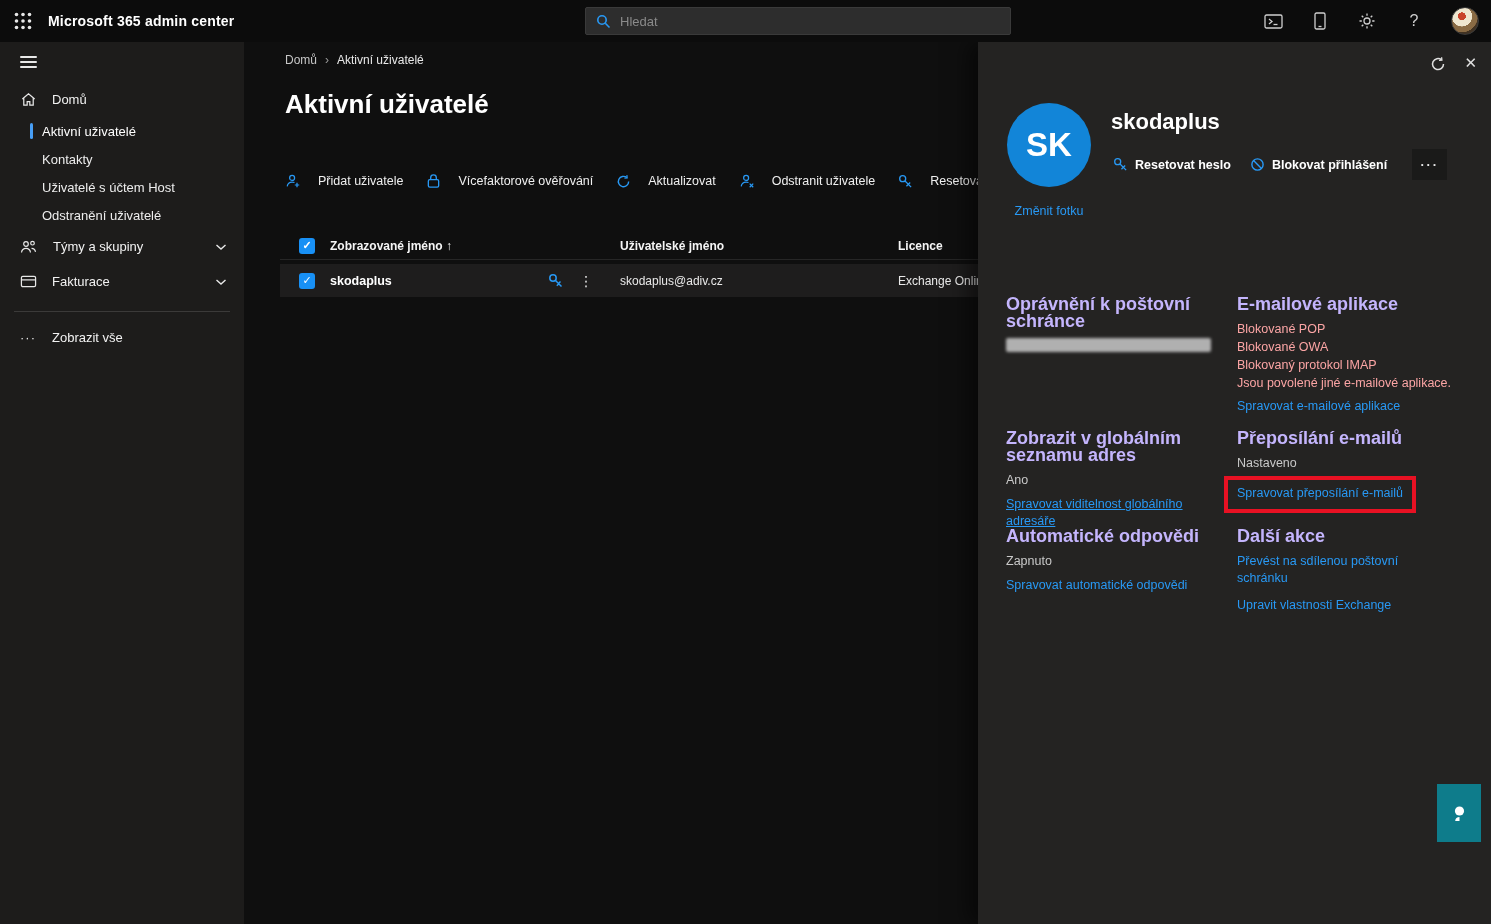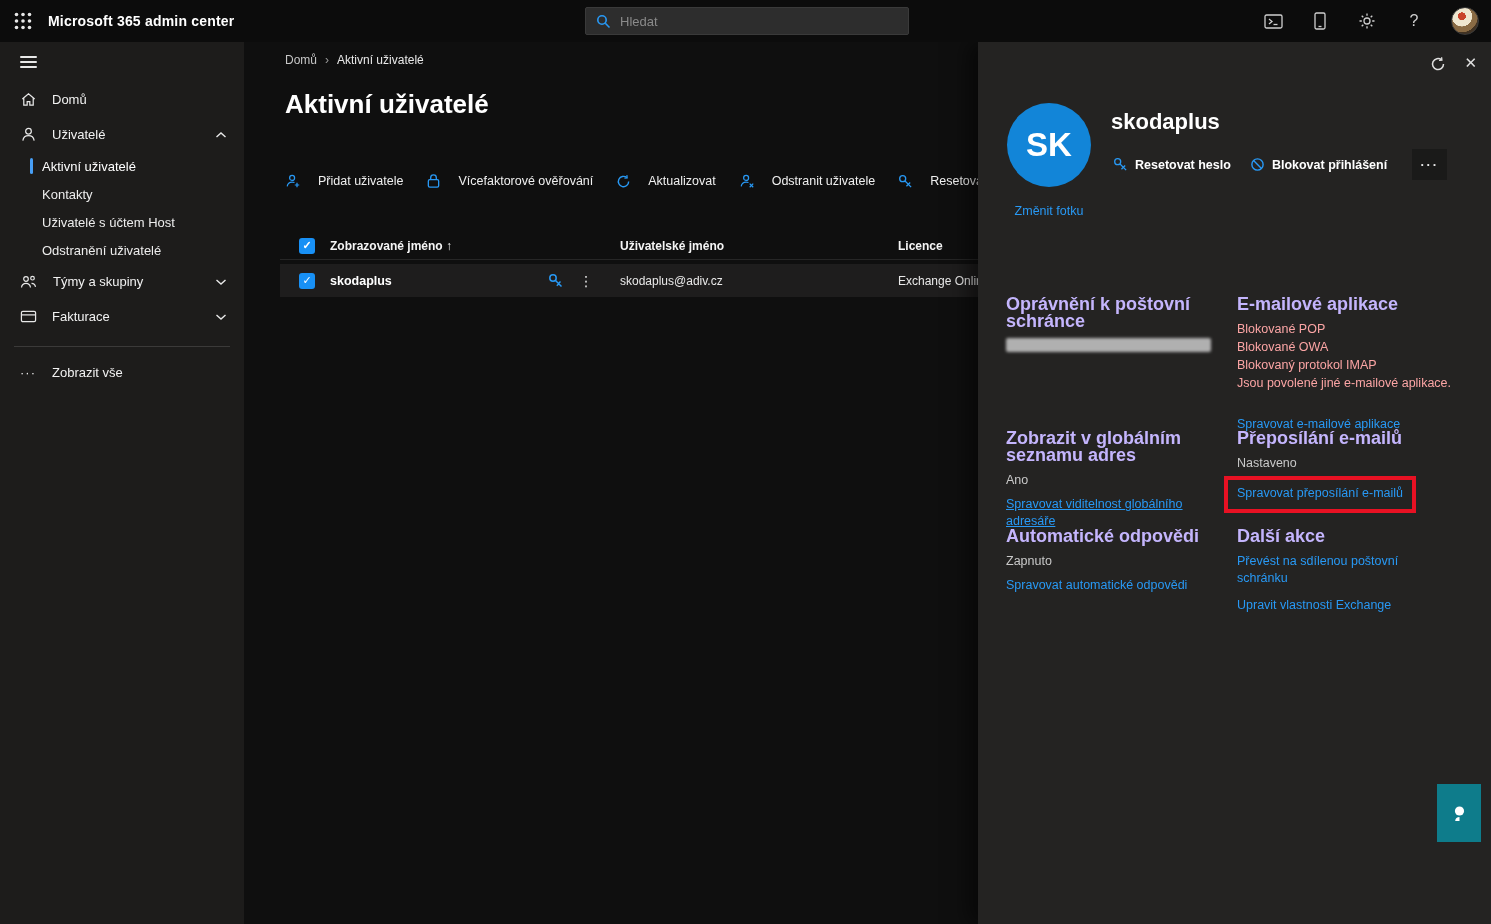--- a/index.html
+++ b/index.html
@@ -7,21 +7,21 @@
   body {
     font-family:"Liberation Sans", sans-serif;
     background:#0f0f0f; color:#fff; position:relative; font-size:12.5px;
   }
   svg { display:block; }
 
   
   .topbar { position:absolute; left:0; top:0; width:1491px; height:42px; background:#0c0c0c; z-index:30; }
   .waffle { position:absolute; left:10px; top:8px; width:26px; height:26px; display:flex; align-items:center; justify-content:center; cursor:pointer; }
   .app-title { position:absolute; left:48px; top:13px; font-size:14px; font-weight:bold; letter-spacing:.2px; }
-  .searchbox { position:absolute; left:585px; top:7px; width:324px; height:28px; background:#2d2d2d; border:1px solid #3a3a3a; border-radius:2px; display:flex; align-items:center; padding:0 10px; gap:9px; }
+  .searchbox { position:absolute; left:585px; top:7px; width:426px; height:28px; background:#2d2d2d; border:1px solid #3a3a3a; border-radius:2px; display:flex; align-items:center; padding:0 10px; gap:9px; }
   .searchbox input { flex:1; background:transparent; border:none; outline:none; color:#e8e8e8; font-size:13px; font-family:"Liberation Sans",sans-serif; }
   .searchbox input::placeholder { color:#8a8a8a; }
   .tb-right { position:absolute; right:0; top:0; height:42px; display:flex; align-items:center; gap:27px; padding-right:12px; }
   .tb-icon { color:#cfcfcf; width:20px; height:20px; display:flex; align-items:center; justify-content:center; cursor:pointer; }
   .tb-help { font-size:16px; color:#cfcfcf; }
   .tb-avatar { width:28px; height:28px; border-radius:50%; cursor:pointer;
     background:radial-gradient(circle at 38% 32%, #c8432a 0 16%, #efe6cf 17% 42%, #8a6b44 43% 66%, #413222 67%); border:1px solid #3a3a3a; }
 
   
   .sidebar { position:absolute; left:0; top:42px; width:244px; bottom:0; background:#1d1c1b; font-size:13px; }
@@ -149,34 +149,20 @@
 
   <div class="nav-item">
     <span>
       <svg width="17" height="17" viewBox="0 0 18 18" fill="none" stroke="#e8e8e8" stroke-width="1.3">
         <path d="M2.5 8.5L9 3l6.5 5.5M4 7.8V15h3.6v-3.8h2.8V15H14V7.8"></path>
       </svg>
     </span>
     <span>Domů</span>
   </div>
 
-  <div class="nav-item">
-    <span>
-      <svg width="17" height="17" viewBox="0 0 18 18" fill="none" stroke="#e8e8e8" stroke-width="1.3">
-        <circle cx="9" cy="5.5" r="3"></circle>
-          <path d="M3 15.5c.6-3.6 2.8-5.2 6-5.2s5.4 1.6 6 5.2"></path>
-      </svg>
-    </span>
-    <span>Uživatelé</span>
-    <span class="nav-chev">
-      <svg width="12" height="8" viewBox="0 0 12 8" fill="none" stroke="#e8e8e8" stroke-width="1.4">
-          <path d="M1.5 6L6 2l4.5 4"></path>
-        </svg>
-    </span>
-  </div>
 
   <div class="nav-sub active">
     <span>Aktivní uživatelé</span>
   </div>
   <div class="nav-sub">
     <span>Kontakty</span>
   </div>
   <div class="nav-sub">
     <span>Uživatelé s účtem Host</span>
   </div>
@@ -347,21 +333,21 @@
   <div class="sec sL r1">
     <h4>Oprávnění k poštovní schránce</h4>
     <div class="redact"></div>
   </div>
   <div class="sec sR r1">
     <h4>E-mailové aplikace</h4>
     <div class="line">Blokované POP</div>
     <div class="line">Blokované OWA</div>
     <div class="line">Blokovaný protokol IMAP</div>
     <div class="line">Jsou povolené jiné e-mailové aplikace.</div>
-    <div style="margin-top:24px;">
+    <div style="margin-top:6px;">
       <span class="plink">Spravovat e-mailové aplikace</span>
     </div>
   </div>
 
   <div class="sec sR r2">
     <h4>Přeposílání e-mailů</h4>
     <div class="val">Nastaveno</div>
     <div class="annot-link">
       <span class="plink">Spravovat přeposílání e-mailů</span>
     </div>

